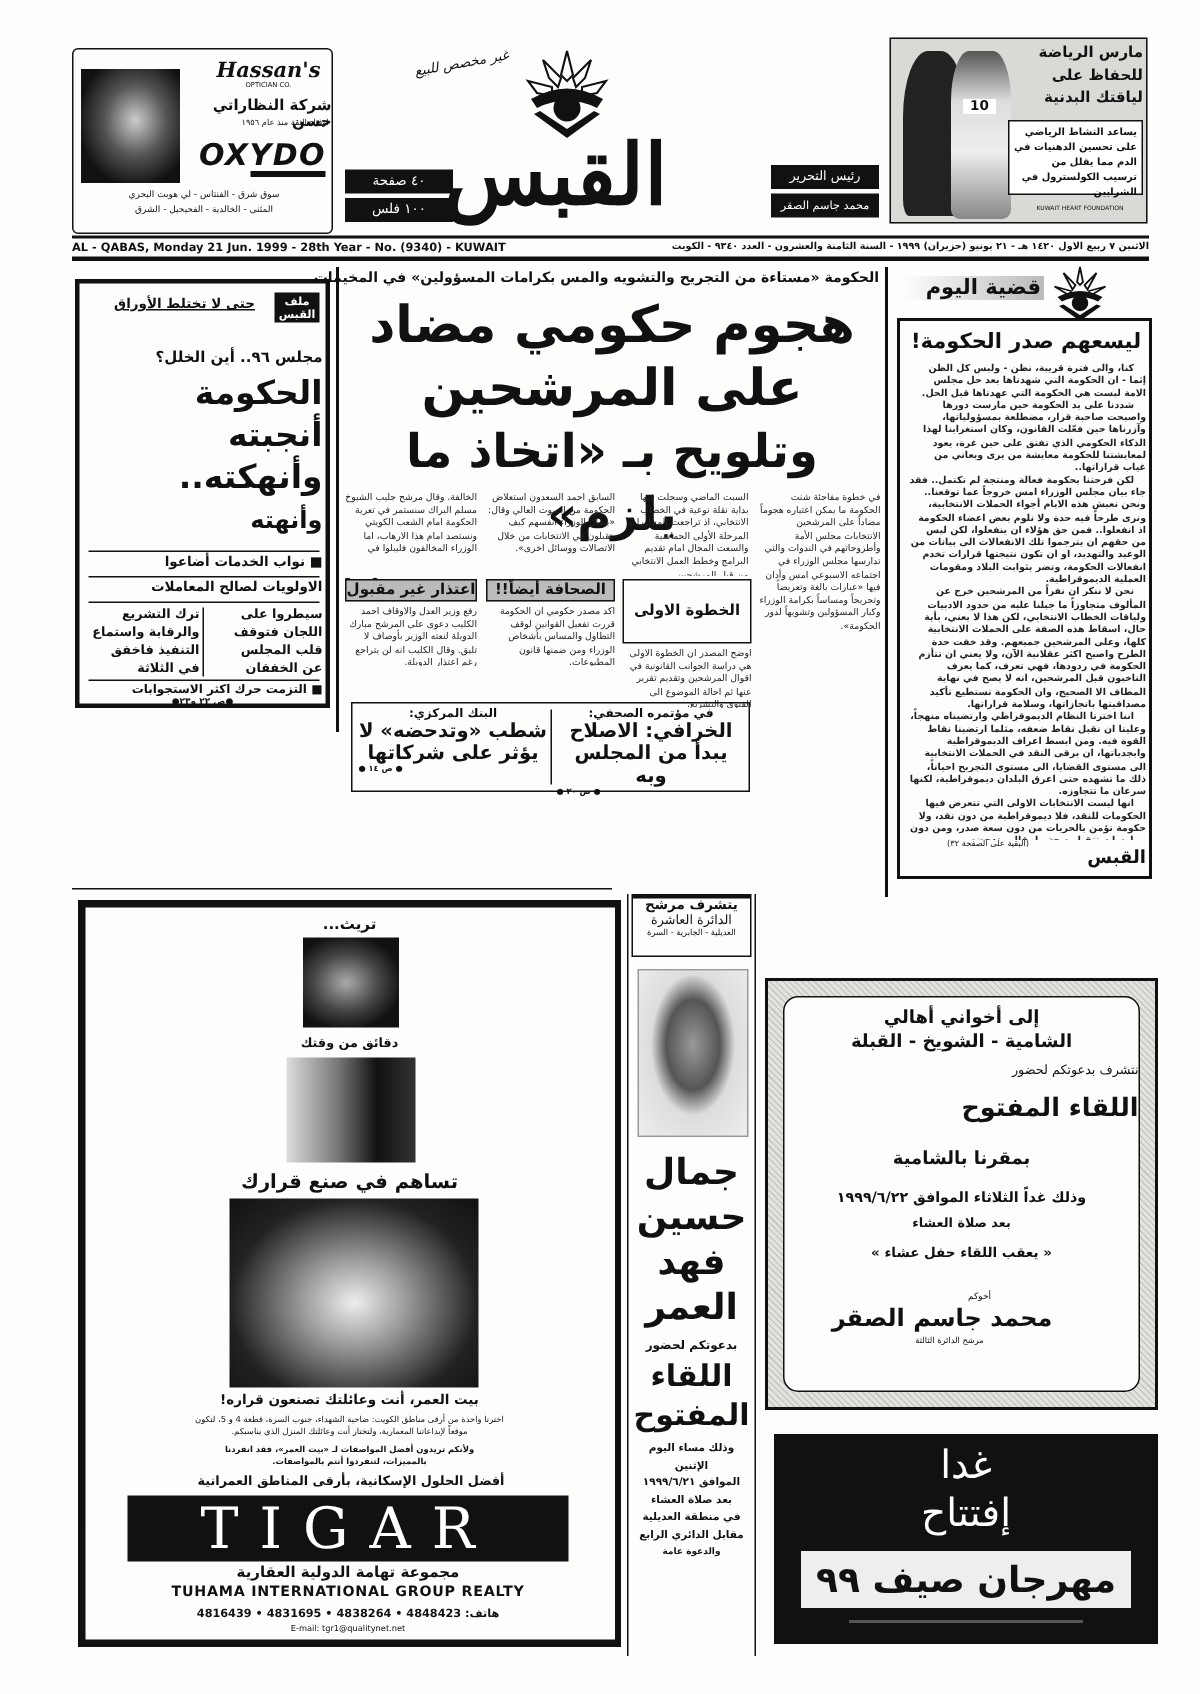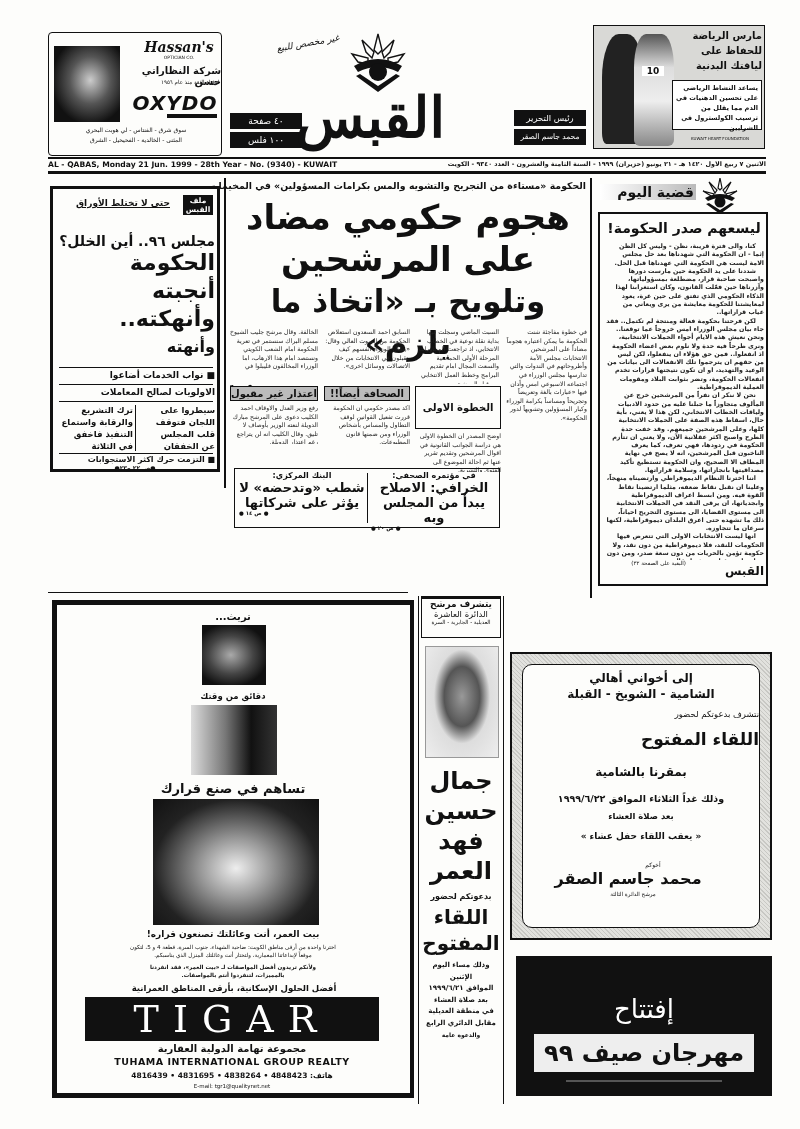--- a/index.html
+++ b/index.html
@@ -68,21 +68,21 @@
 </div>
 
 <div class="abs rule" style="left:48px;top:157px;width:718px;height:1.5px;"></div>
 <div class="abs bold" style="left:48px;top:160px;width:320px;font-size:7.6px;white-space:nowrap;">AL - QABAS, Monday 21 Jun. 1999 - 28th Year - No. (9340) - KUWAIT</div>
 <div class="abs rtl" style="left:370px;top:160px;width:396px;font-size:6.4px;white-space:nowrap;font-weight:bold;">الاثنين ٧ ربيع الاول ١٤٢٠ هـ - ٢١ يونيو (حزيران) ١٩٩٩ - السنة الثامنة والعشرون - العدد ٩٣٤٠ - الكويت</div>
 <div class="abs rule" style="left:48px;top:171px;width:718px;height:3px;"></div>
 
 <div class="abs box" style="left:50px;top:186px;width:170px;height:286px;border-width:3px;">
   <div class="abs bold rtl dark" style="right:4px;top:6px;width:30px;font-size:7.5px;line-height:9px;padding:1px;text-align:center;">ملف القبس</div>
   <div class="abs bold rtl ctr" style="left:7px;top:8px;width:110px;font-size:9px;line-height:12px;text-align:right;text-decoration:underline;">حتى لا تختلط الأوراق</div>
-  <div class="abs rtl bold" style="left:6px;top:44px;width:156px;font-size:14px;">مجلس ٩٦.. أين الخلل؟</div>
+  <div class="abs rtl bold" style="left:6px;top:44px;width:156px;font-size:10px;">مجلس ٩٦.. أين الخلل؟</div>
   <div class="abs rtl bold" style="left:6px;top:60px;width:156px;font-size:22px;line-height:28px;">الحكومة</div>
   <div class="abs rtl bold" style="left:6px;top:88px;width:156px;font-size:22px;line-height:28px;">أنجبته</div>
   <div class="abs rtl bold" style="left:6px;top:116px;width:156px;font-size:22px;line-height:28px;">وأنهكته..</div>
   <div class="abs rtl bold" style="left:6px;top:144px;width:156px;font-size:16px;line-height:28px;">وأنهته</div>
   <div class="abs rule" style="left:6px;top:178px;width:154px;height:1px;"></div>
   <div class="abs rtl bold" style="left:6px;top:181px;width:156px;font-size:9px;">■ نواب الخدمات أضاعوا</div>
   <div class="abs rule" style="left:6px;top:195px;width:154px;height:1px;"></div>
   <div class="abs rtl bold" style="left:6px;top:198px;width:156px;font-size:9px;">الاولويات لصالح المعاملات</div>
   <div class="abs rule" style="left:6px;top:212px;width:154px;height:1px;"></div>
   <div class="abs rtl" style="left:84px;top:215px;width:78px;font-size:8.5px;line-height:12px;font-weight:bold;">
@@ -233,16 +233,17 @@
     <div class="abs rtl ctr bold" style="left:0;top:128px;width:100%;font-size:9.5px;text-align:center;">وذلك غداً الثلاثاء الموافق ١٩٩٩/٦/٢٢</div>
     <div class="abs rtl ctr bold" style="left:0;top:146px;width:100%;font-size:8.5px;text-align:center;">بعد صلاة العشاء</div>
     <div class="abs rtl ctr bold" style="left:0;top:166px;width:100%;font-size:9px;text-align:center;">« يعقب اللقاء حفل عشاء »</div>
     <div class="abs rtl" style="left:100px;top:196px;width:60px;font-size:6px;text-align:center;">أخوكم</div>
     <div class="abs rtl bold" style="left:30px;top:204px;width:150px;font-size:16px;text-align:center;">محمد جاسم الصقر</div>
     <div class="abs rtl" style="left:60px;top:226px;width:100px;font-size:5.5px;text-align:center;">مرشح الدائرة الثالثة</div>
   </div>
 </div>
 
 <div class="abs dark" style="left:516px;top:956px;width:256px;height:140px;">
+  <div class="abs rtl ctr" style="left:0;top:6px;width:100%;font-size:26px;line-height:30px;text-align:center;color:#fff;">غدا</div>
   <div class="abs rtl ctr" style="left:0;top:38px;width:100%;font-size:26px;line-height:30px;text-align:center;color:#fff;">إفتتاح</div>
   <div class="abs rtl ctr bold" style="left:18px;top:78px;width:220px;height:38px;background:#eee;color:#111;font-size:24px;line-height:38px;text-align:center;">مهرجان صيف ٩٩</div>
   <div class="abs" style="left:50px;top:124px;width:156px;height:2px;background:#555;"></div>
 </div>
 
 </body></html>

